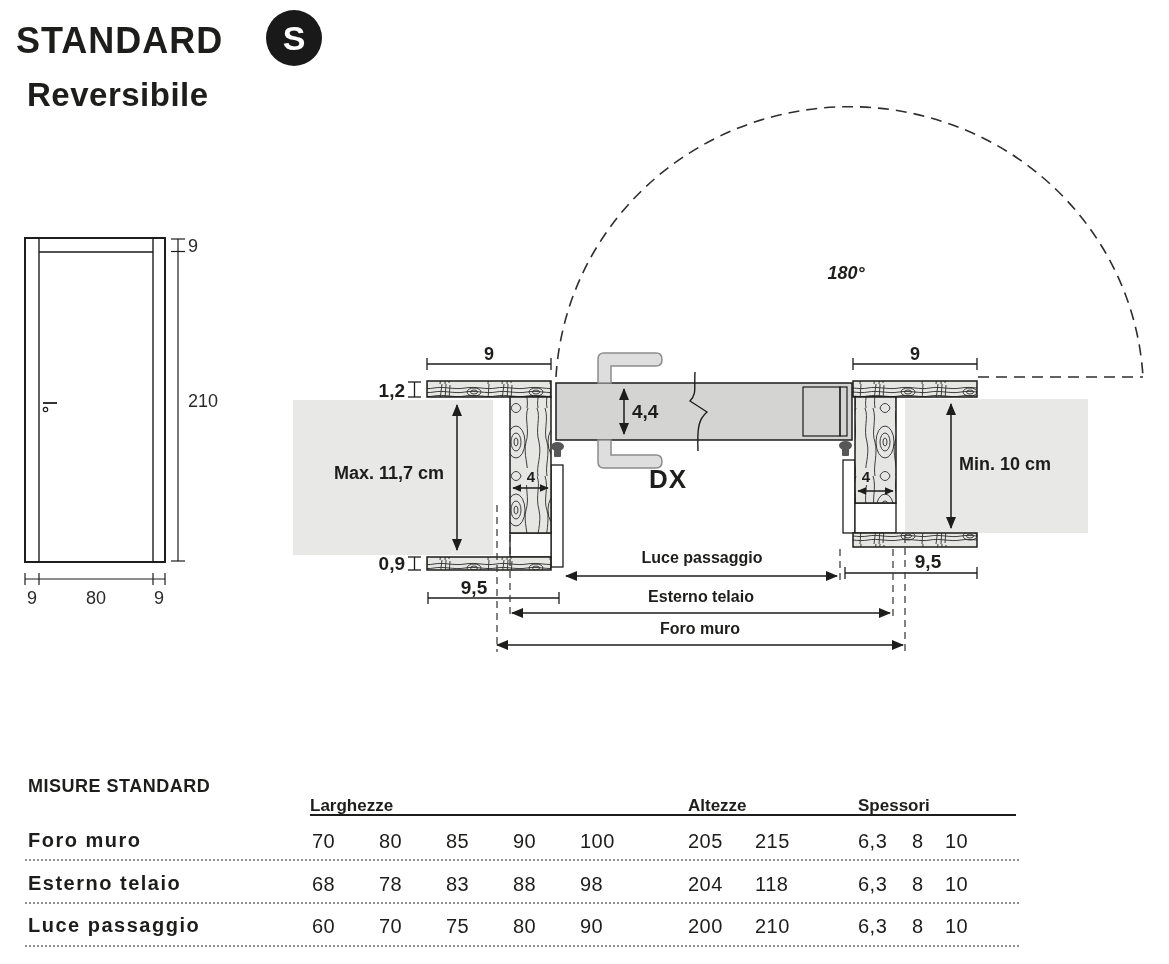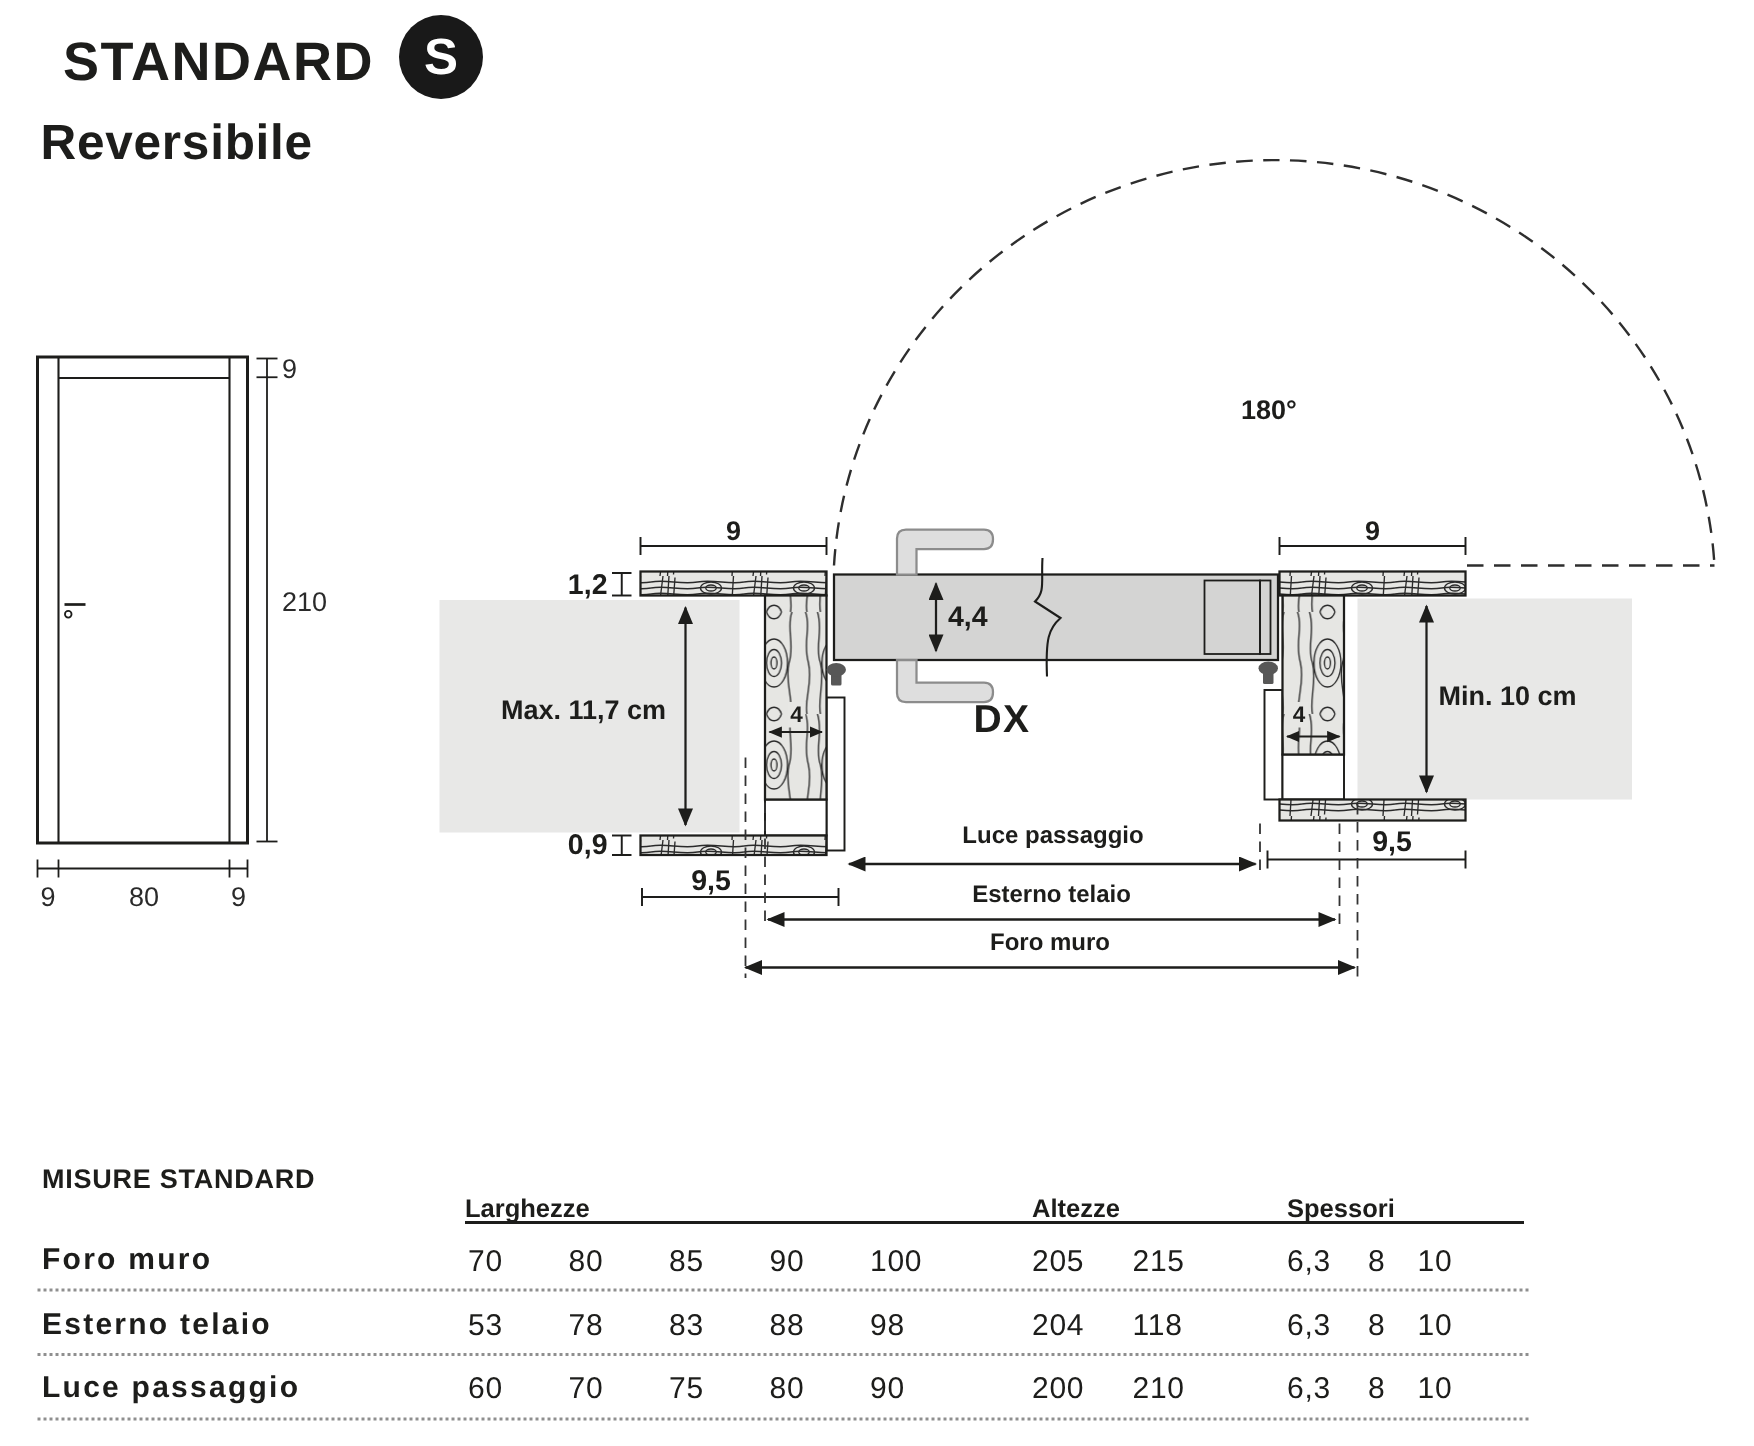--- a/index.html
+++ b/index.html
@@ -1,34 +1,34 @@
 <!DOCTYPE html>
 <html><head>
 <meta charset="utf-8">
 <style>
   html,body{margin:0;padding:0;background:#fff;}
   .page{position:relative;width:1169px;height:964px;background:#fff;overflow:hidden;
         font-family:"Liberation Sans", sans-serif;color:#1d1d1b;}
   .abs{position:absolute;white-space:nowrap;}
   
-  .title{left:42px;top:20px;font-size:36px;font-weight:bold;letter-spacing:1px;text-align:center;}
+  .title{left:16px;top:20px;font-size:36px;font-weight:bold;letter-spacing:1px;text-align:center;}
   .badge{left:266px;top:10px;width:56px;height:56px;border-radius:50%;background:#191919;
          color:#fff;font-size:34px;font-weight:bold;display:flex;align-items:center;justify-content:center;}
   .subtitle{left:27px;top:76px;font-size:33px;font-weight:bold;letter-spacing:0.5px;}
   
   .c{transform:translateX(-50%);}
   .r{transform:translateX(-100%);}
   .dim{font-size:18px;font-weight:bold;}
   .dim19{font-size:19px;font-weight:bold;text-align:center;}
   .fv{font-size:18px;font-weight:400;color:#2a2a2a;}
   .walllbl{font-size:18px;font-weight:bold;}
   .spanlbl{font-size:16px;font-weight:bold;}
   .four{font-size:15px;font-weight:bold;background:#e7e7e4;padding:0 2px;}
   .dx{font-size:26px;font-weight:bold;letter-spacing:1px;}
-  .angle{font-size:18px;font-weight:bold;}
+  .angle{font-size:18px;font-weight:bold;font-style:italic;}
   
   .tbl-title{left:28px;top:776px;font-size:18px;font-weight:bold;letter-spacing:0.5px;}
   .grp{font-size:17px;font-weight:bold;top:796px;}
   .rowlbl{font-size:20px;font-weight:bold;letter-spacing:1.5px;}
   .val{font-size:20px;font-weight:400;letter-spacing:0.5px;}
   .solid-rule{position:absolute;left:310px;top:814px;width:706px;height:2px;background:#1d1d1b;}
   .dotted-rule{position:absolute;left:25px;width:994px;height:0;border-top:2px dotted #8f8f8f;}
 </style>
 </head>
 <body>
@@ -226,21 +226,21 @@
   <span class="abs val" style="left:513px;top:830px">90</span>
   <span class="abs val" style="left:580px;top:830px">100</span>
   <span class="abs val" style="left:688px;top:830px">205</span>
   <span class="abs val" style="left:755px;top:830px">215</span>
   <span class="abs val" style="left:858px;top:830px">6,3</span>
   <span class="abs val" style="left:912px;top:830px">8</span>
   <span class="abs val" style="left:945px;top:830px">10</span>
   <div class="dotted-rule" style="top:859px"></div>
 
   <span class="abs rowlbl" style="left:28px;top:872px">Esterno telaio</span>
-  <span class="abs val" style="left:312px;top:873px">53</span>
+  <span class="abs val" style="left:312px;top:873px">68</span>
   <span class="abs val" style="left:379px;top:873px">78</span>
   <span class="abs val" style="left:446px;top:873px">83</span>
   <span class="abs val" style="left:513px;top:873px">88</span>
   <span class="abs val" style="left:580px;top:873px">98</span>
   <span class="abs val" style="left:688px;top:873px">204</span>
   <span class="abs val" style="left:755px;top:873px">118</span>
   <span class="abs val" style="left:858px;top:873px">6,3</span>
   <span class="abs val" style="left:912px;top:873px">8</span>
   <span class="abs val" style="left:945px;top:873px">10</span>
   <div class="dotted-rule" style="top:902px"></div>

